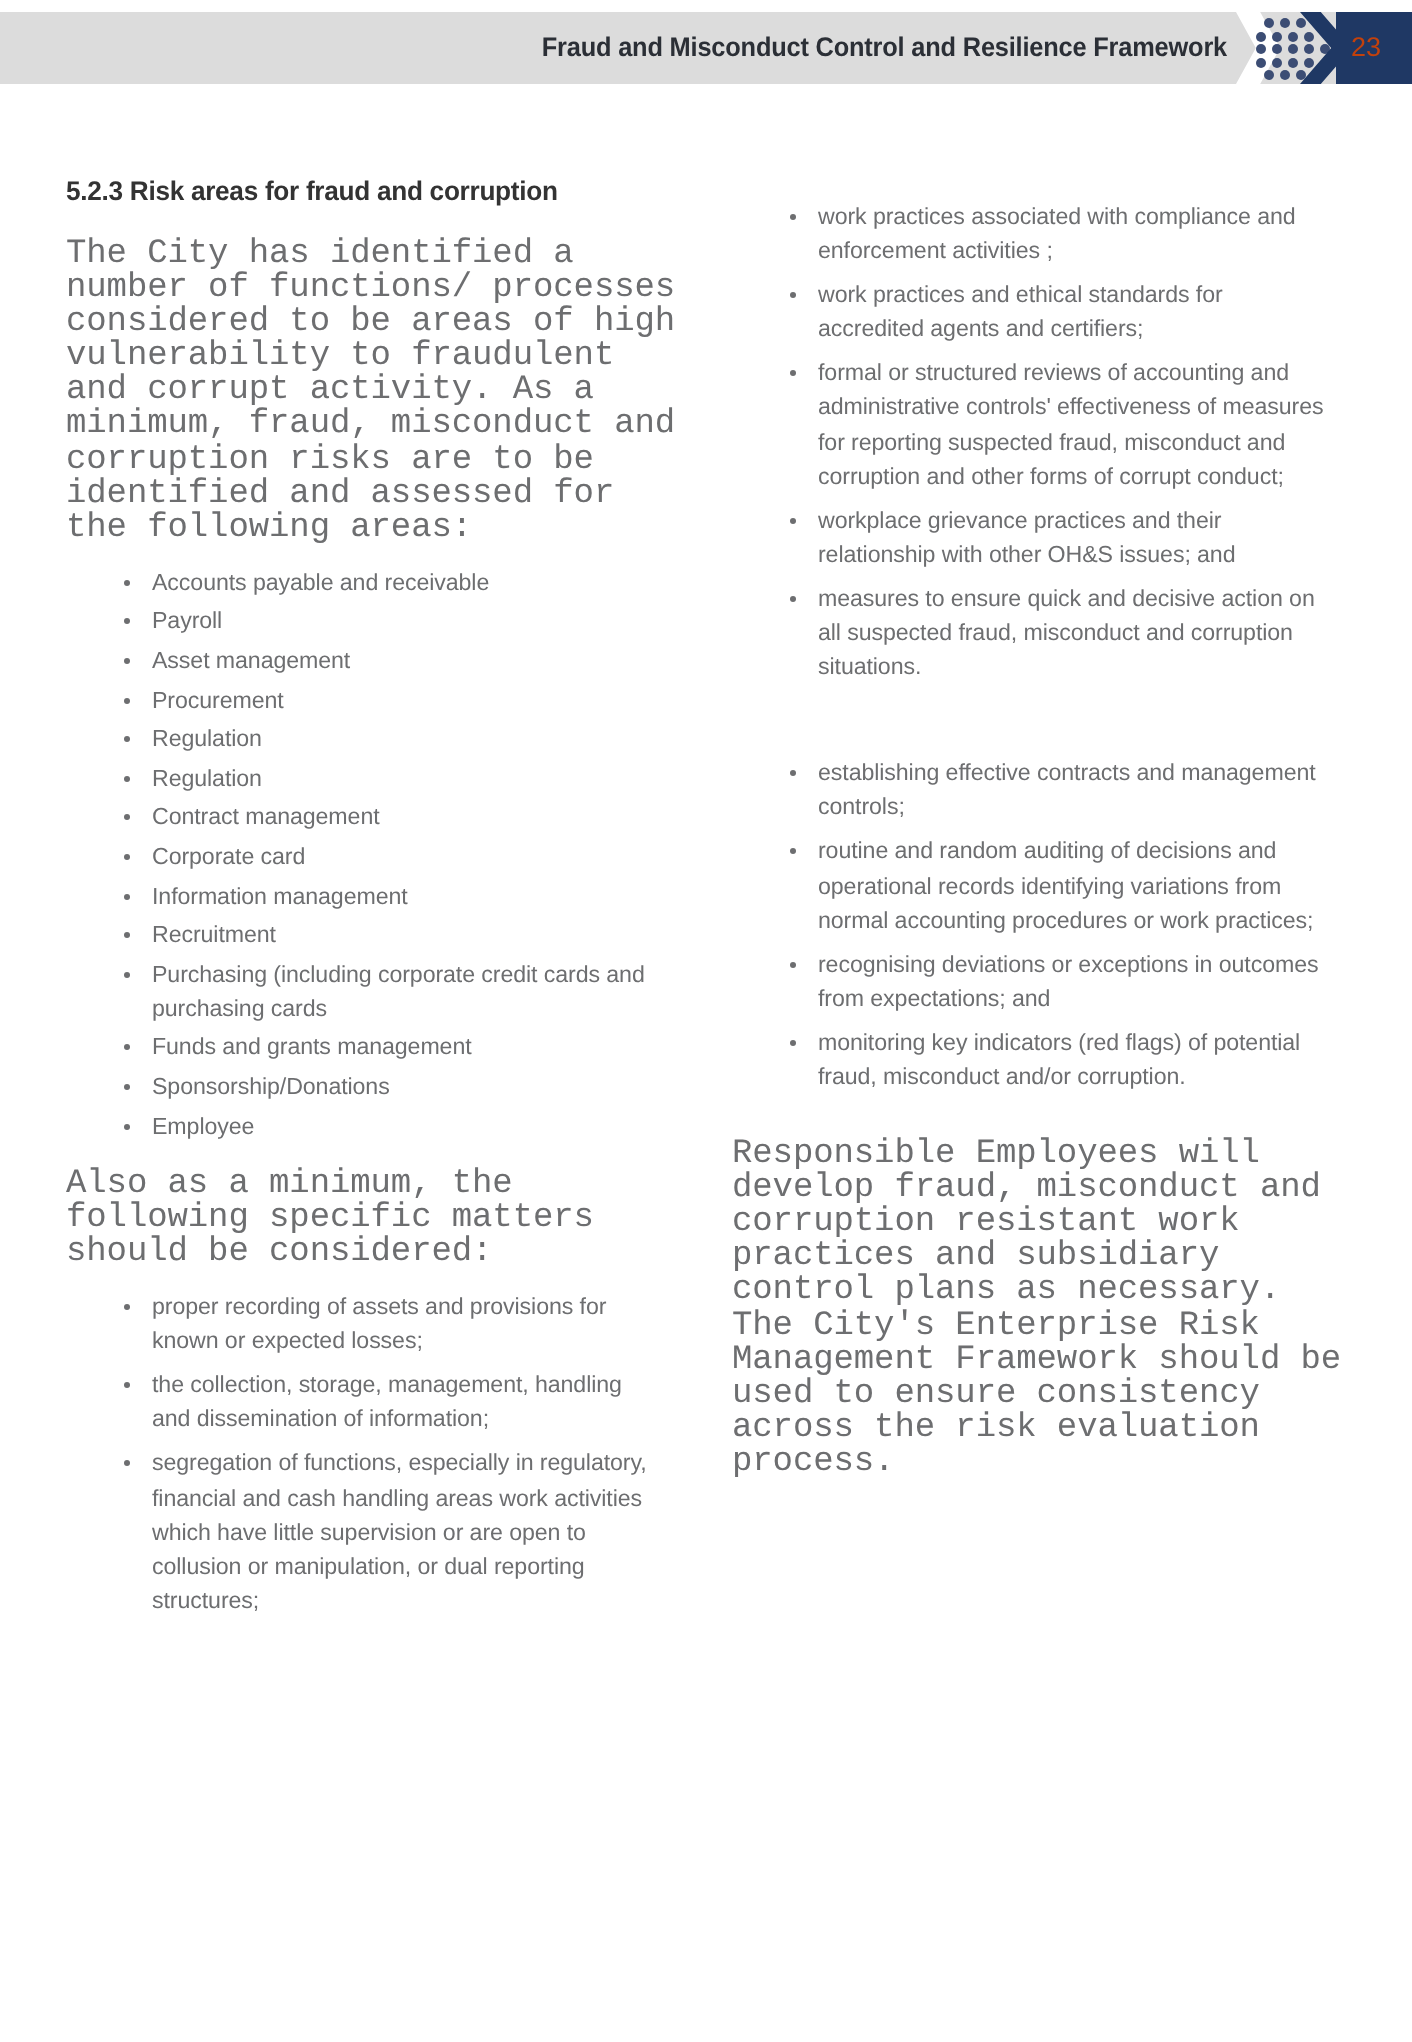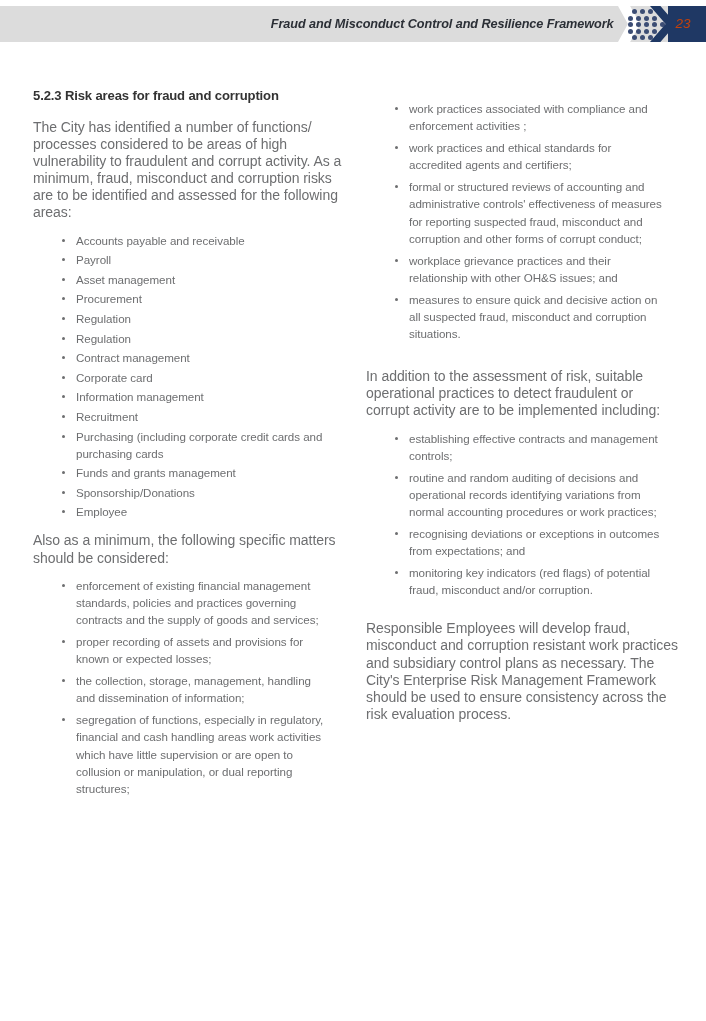--- a/index.html
+++ b/index.html
@@ -15,21 +15,20 @@
     overflow: hidden;
   }
 
   
   .header {
     position: absolute;
     top: 6px;
     left: 0;
     width: 706px;
     height: 48px;
-    font-style: italic;
   }
   .header-bar {
     position: absolute;
     top: 0;
     left: 0;
     width: 706px;
     height: 36px;
     background: #dcdcdc;
   }
   .header-title {
@@ -119,24 +118,25 @@
     font-size: 13.5px;
     font-weight: bold;
     color: #333333;
     letter-spacing: -0.15px;
     transform: scaleX(0.97);
     transform-origin: left center;
   }
 
   p.body-text {
     margin: 0 0 7px 0;
-    font-size: 14px;
+    font-size: 17px;
     line-height: 17.1px;
     color: #6d6e70;
     letter-spacing: -0.05px;
+    font-family: Liberation Mono, monospace;
   }
   p.body-text.tight { margin-bottom: 0; }
 
   ul.bullets {
     margin: 12px;
     padding: 0;
     list-style: none;
   }
   ul.bullets.gap-top { margin-top: 10px; }
   ul.bullets.gap-bottom { margin-bottom: 12px; }
@@ -224,41 +224,39 @@
       <li>Recruitment</li>
       <li>Purchasing (including corporate credit cards and purchasing cards</li>
       <li>Funds and grants management</li>
       <li>Sponsorship/Donations</li>
       <li>Employee</li>
     </ul>
 
     <p class="body-text">Also as a minimum, the following specific matters should be considered:</p>
 
     <ul class="bullets multi gap-top">
-      <li>enforcement of existing financial management standards, policies and practices governing contracts and the supply of goods and services;</li>
       <li>proper recording of assets and provisions for known or expected losses;</li>
       <li>the collection, storage, management, handling and dissemination of information;</li>
       <li>segregation of functions, especially in regulatory, financial and cash handling areas work activities which have little supervision or are open to collusion or manipulation, or dual reporting structures;</li>
     </ul>
 
   </div>
 
   <div class="col col-right">
 
     <ul class="bullets multi">
       <li>work practices associated with compliance and enforcement activities ;</li>
       <li>work practices and ethical standards for accredited agents and certifiers;</li>
       <li>formal or structured reviews of accounting and administrative controls' effectiveness of measures for reporting suspected fraud, misconduct and corruption and other forms of corrupt conduct;</li>
       <li>workplace grievance practices and their relationship with other OH&amp;S issues; and</li>
       <li>measures to ensure quick and decisive action on all suspected fraud, misconduct and corruption situations.</li>
     </ul>
 
     <div class="spacer-14"></div>
 
-    <p class="body-text">In addition to the assessment of risk, suitable operational practices to detect fraudulent or corrupt activity are to be implemented including:</p>
 
     <ul class="bullets multi gap-top gap-bottom">
       <li>establishing effective contracts and management controls;</li>
       <li>routine and random auditing of decisions and operational records identifying variations from normal accounting procedures or work practices;</li>
       <li>recognising deviations or exceptions in outcomes from expectations; and</li>
       <li>monitoring key indicators (red flags) of potential fraud, misconduct and/or corruption.</li>
     </ul>
 
     <div class="spacer-10"></div>
 

